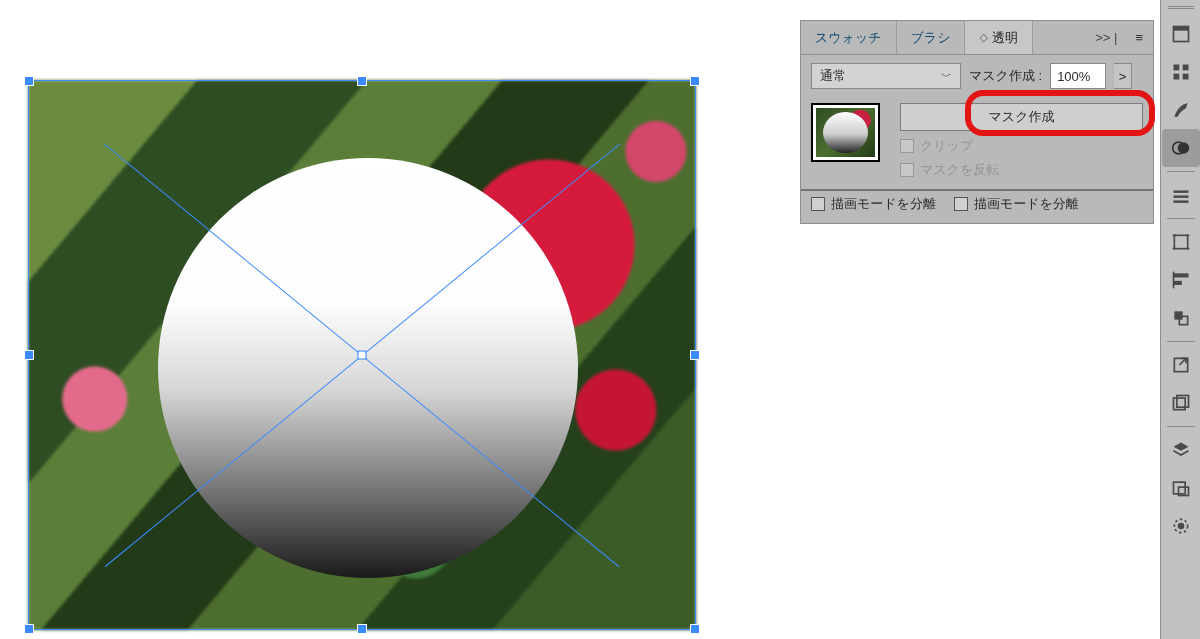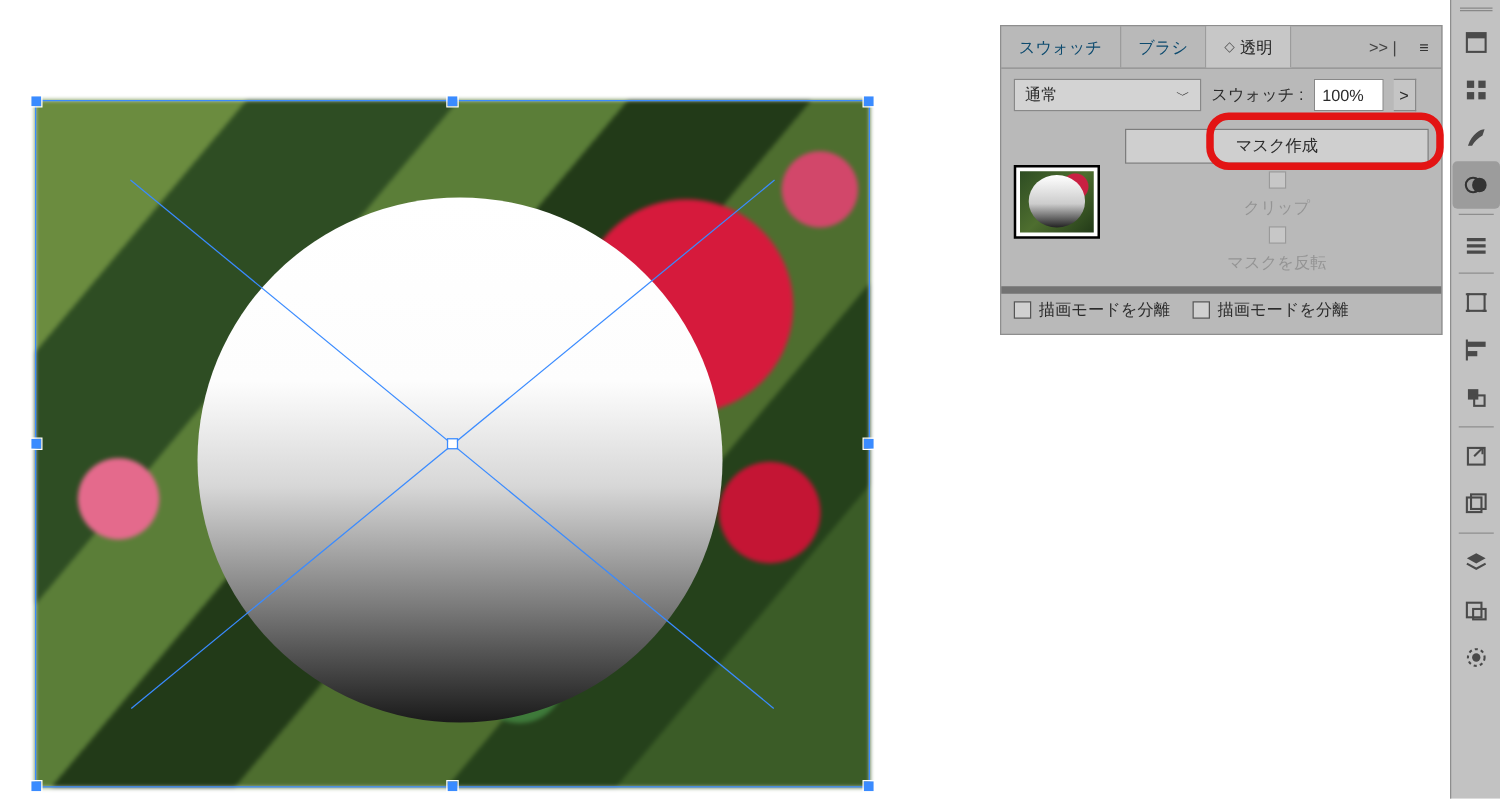--- a/index.html
+++ b/index.html
@@ -147,21 +147,21 @@
       width:18px;height:26px;
       border:1px solid #888;border-left:none;
       display:flex;align-items:center;justify-content:center;
       background:#c5c5c5;
     }
 
     .panel-row2{
       display:flex;
       padding:6px 10px 10px 10px;
       gap:20px;
-      align-items:center;
+      align-items:flex-start;
     }
     .thumb-border{
       width:69px;height:59px;
       background:#000;
       padding:2px;
     }
     .thumb-inner{
       width:100%;height:100%;
       background:#fff;
       position:relative;
@@ -198,30 +198,29 @@
       position:absolute;
       left:164px; top:-7px;
       width:190px;height:46px;
       border:6px solid #e31414;
       border-radius:18px;
       pointer-events:none;
     }
     .disabled-check{
       display:flex;align-items:center;gap:6px;
       color:#949494;
-      flex-direction:column;
     }
     .disabled-check .cb{
       width:14px;height:14px;border:1px solid #9a9a9a;background:#c7c7c7;
     }
 
     .panel-row3{
       padding:4px 10px 10px 10px;
       display:flex;flex-direction:column;gap:6px;
-      border-top:6px solid #737373;
+      border-top:2px solid #737373;
     }
     .check-row{display:flex;align-items:center;gap:6px;flex-wrap:wrap;}
     .cb2{
       width:14px;height:14px;border:1px solid #555;background:#d0d0d0;
     }
 
     
     .dock {
       position:absolute;
       right:0;
@@ -294,21 +293,21 @@
     <div class="spacer"></div>
     <span class="collapse-icon">&gt;&gt; |</span>
     <span class="menu-icon">≡</span>
   </div>
 
   <div class="panel-row1">
     <div class="blend-select">
       <span>通常</span>
       <span class="chev">﹀</span>
     </div>
-    <span>スウォッチ :</span>
+    <span>マスク作成 :</span>
     <div class="opacity-input">
       <span>100%</span>
     </div>
     <div class="opacity-more">
       <span>&gt;</span>
     </div>
   </div>
 
   <div class="panel-row2" style="position:relative;">
     <div class="thumb-border">

